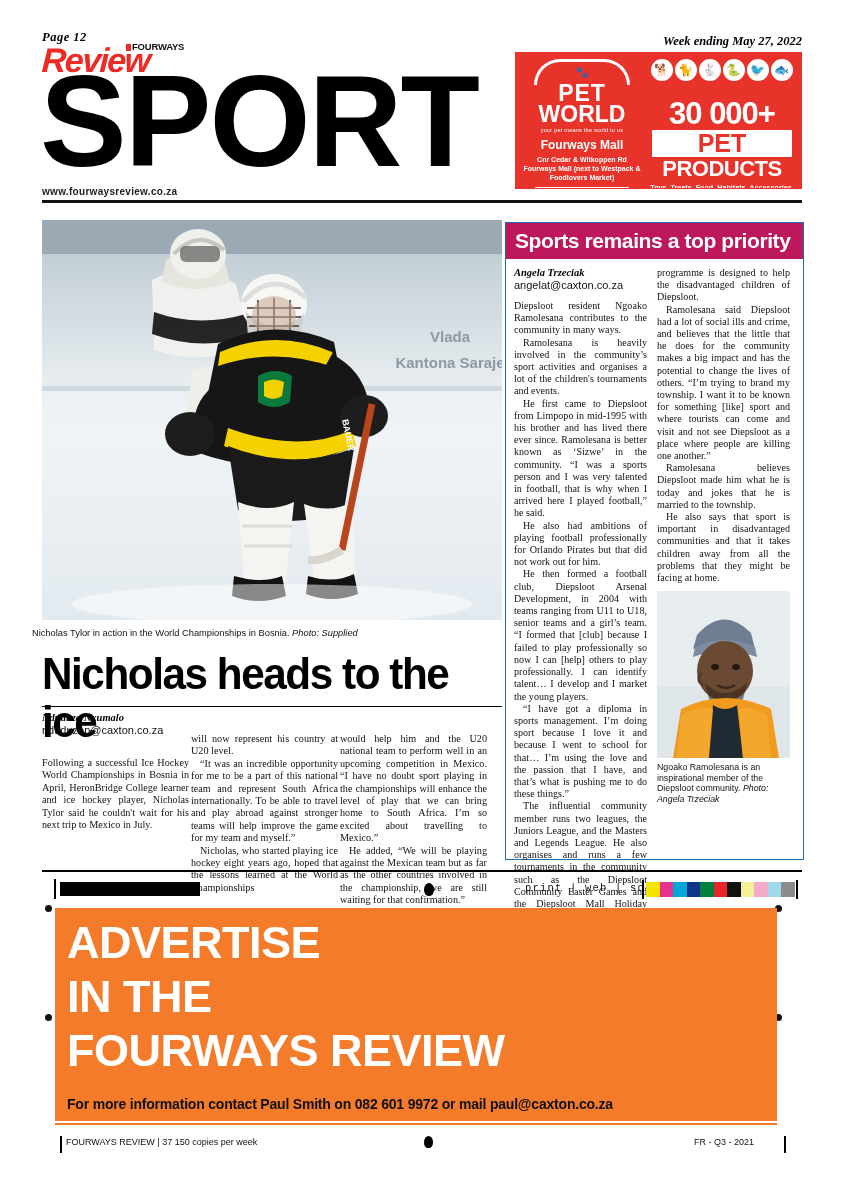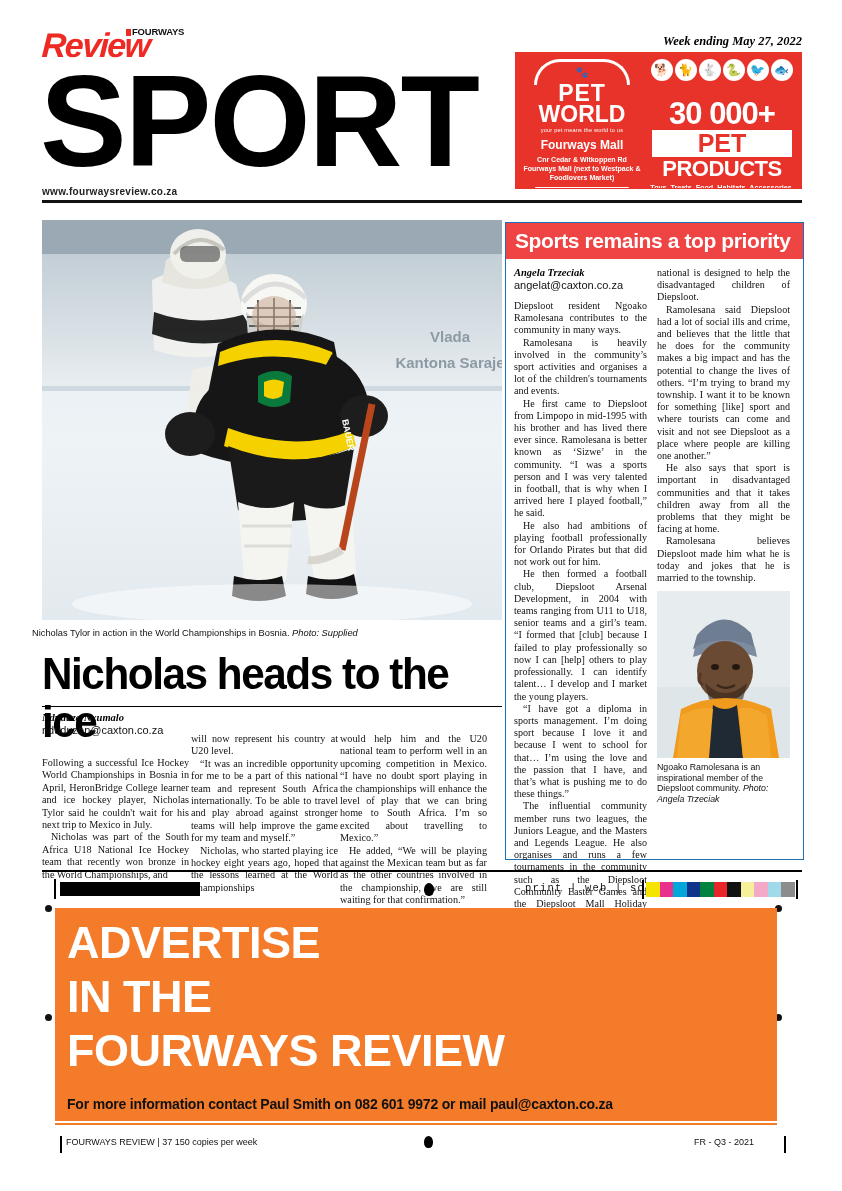--- a/index.html
+++ b/index.html
@@ -140,21 +140,21 @@
   }
   .body-text p { text-indent:9px; }
   .body-text p.first { text-indent:0;margin-top:21px; }
 
   
   .sidebox {
     position:absolute; left:505px; top:222px; width:299px; height:638px;
     border:1.5px solid #1c6fb0; background:#fff;
   }
   .sidebox-header {
-    background:#ef4444; color:#fff; height:36px;
+    background:#be185d; color:#fff; height:36px;
     display:flex; align-items:center; padding-left:9px;
     font-size:21px; font-weight:bold; letter-spacing:-.4px;
   }
   .sidebox-inner { padding:8px 8px 0 8px; display:flex; gap:10px; }
   .sidebox-inner .scol { width:133px; }
   .side-text {
     font-family:"Liberation Serif", serif;
     font-size:10.1px; line-height:12.2px; color:#111; text-align:justify;
   }
   .side-text p { text-indent:9px; }
@@ -218,20 +218,21 @@
     background:#000; border-radius:50% 50% 45% 45%;
   }
   .orange-hair { position:absolute; left:55px; top:1123px; width:722px; height:1.5px; background:#f47b2a; }
 </style>
 </head>
 <body>
 
 <div class="page">
 
   <div class="masthead">
+    <div class="page-num">Page 12</div>
     <div class="week-ending">Week ending May 27, 2022</div>
     <div class="review-logo">
       <span class="review-word">Review</span>
       <span class="fourways-tag"><span class="sq"></span><span>FOURWAYS</span></span>
     </div>
   </div>
 
   <div class="sport-title">SPORT</div>
   <div class="url-line">www.fourwaysreview.co.za</div>
   <div class="rule-thick"></div>
@@ -351,21 +352,20 @@
 
   <div class="headline">Nicholas heads to the ice</div>
   <div class="hl-rule"></div>
 
   <div class="main-cols">
     <div class="col">
       <div class="byline">Nduduzo Nxumalo</div>
       <div class="byemail">nduduzon@caxton.co.za</div>
       <div class="body-text">
         <p class="first">Following a successful Ice Hockey World Championships in Bosnia in April, HeronBridge College learner and ice hockey player, Nicholas Tylor said he couldn't wait for his next trip to Mexico in July.</p>
-        <p>Nicholas was part of the South Africa U18 National Ice Hockey team that recently won bronze in the World Championships, and</p>
       </div>
     </div>
     <div class="col">
       <div class="body-text" style="margin-top:0">
         <p class="first">will now represent his country at U20 level.</p>
         <p>“It was an incredible opportunity for me to be a part of this national team and represent South Africa internationally. To be able to travel and play abroad against stronger teams will help improve the game for my team and myself.”</p>
         <p>Nicholas, who started playing ice hockey eight years ago, hoped that the lessons learned at the World Championships</p>
       </div>
     </div>
     <div class="col">
@@ -387,24 +387,24 @@
           <p>Ramolesana is heavily involved in the community’s sport activities and organises a lot of the children's tournaments and events.</p>
           <p>He first came to Diepsloot from Limpopo in mid-1995 with his brother and has lived there ever since. Ramolesana is better known as ‘Sizwe’ in the community. “I was a sports person and I was very talented in football, that is why when I arrived here I played football,” he said.</p>
           <p>He also had ambitions of playing football professionally for Orlando Pirates but that did not work out for him.</p>
           <p>He then formed a football club, Diepsloot Arsenal Development, in 2004 with teams ranging from U11 to U18, senior teams and a girl’s team. “I formed that [club] because I failed to play professionally so now I can [help] others to play professionally. I can identify talent… I develop and I market the young players.</p>
           <p>“I have got a diploma in sports management. I’m doing sport because I love it and because I went to school for that… I’m using the love and the passion that I have, and that’s what is pushing me to do these things.”</p>
           <p>The influential community member runs two leagues, the Juniors League, and the Masters and Legends League. He also organises and runs a few tournaments in the community such as the Diepsloot Community Easter Games and the Diepsloot Mall Holiday programme. The</p>
         </div>
       </div>
       <div class="scol">
         <div class="side-text">
-          <p class="first" style="margin-top:0">national is designed to help the disadvantaged children of Diepsloot.</p>
+          <p class="first" style="margin-top:0">programme is designed to help the disadvantaged children of Diepsloot.</p>
           <p>Ramolesana said Diepsloot had a lot of social ills and crime, and believes that the little that he does for the community makes a big impact and has the potential to change the lives of others. “I’m trying to brand my township. I want it to be known for something [like] sport and where tourists can come and visit and not see Diepsloot as a place where people are killing one another.”</p>
+          <p>Ramolesana believes Diepsloot made him what he is today and jokes that he is married to the township.</p>
           <p>He also says that sport is important in disadvantaged communities and that it takes children away from all the problems that they might be facing at home.</p>
-          <p>Ramolesana believes Diepsloot made him what he is today and jokes that he is married to the township.</p>
         </div>
         <div class="side-photo">
           <svg width="133" height="167" viewBox="0 0 133 167">
             <rect width="133" height="167" fill="#e7ecef"></rect>
             <rect y="96" width="133" height="71" fill="#dfe6ea"></rect>
 
             <path d="M40 44 q26 -30 54 -2 l4 16 q-30 -14 -62 0 z" fill="#6f7d92"></path>
             <path d="M38 56 q30 -14 60 0 l2 10 q-32 -12 -64 0 z" fill="#7e8ca0"></path>
 
             <ellipse cx="68" cy="80" rx="28" ry="30" fill="#6b4a33"></ellipse>

